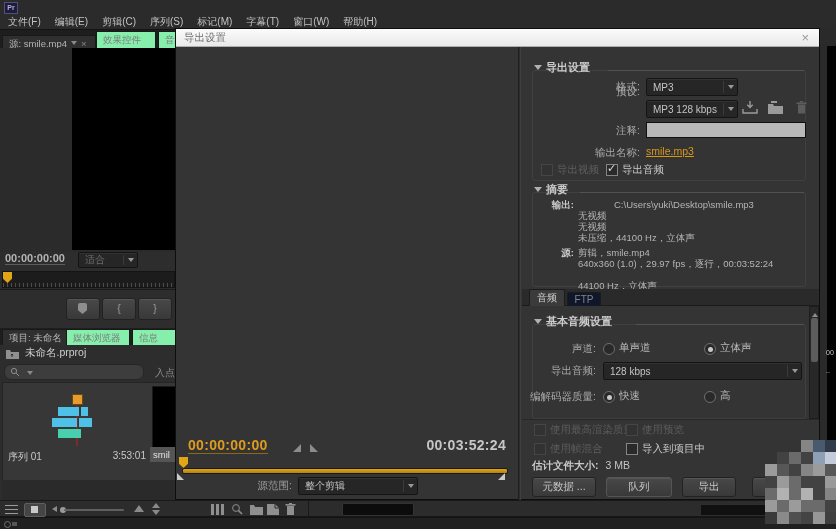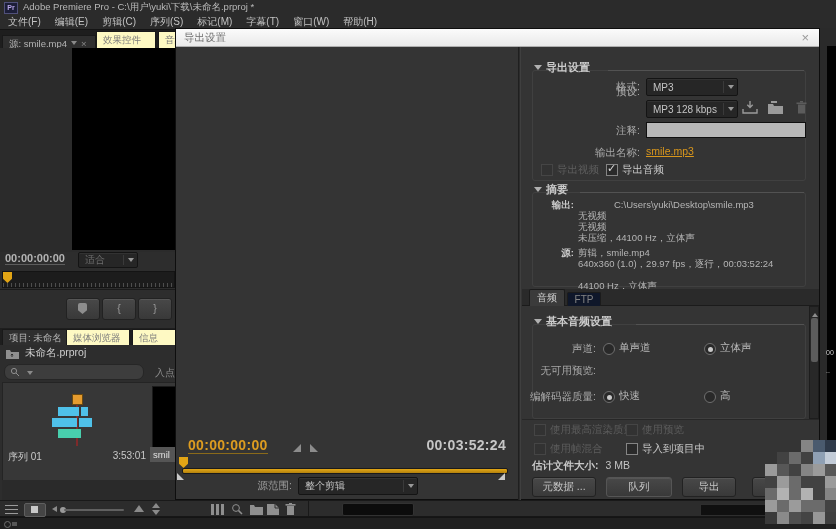--- a/index.html
+++ b/index.html
@@ -14,21 +14,21 @@
   .pr-logo{position:absolute;left:4px;top:1.5px;width:12px;height:10px;background:#1c1e38;
            border:1px solid #50507a;color:#b9a7ea;font-size:7px;line-height:10px;text-align:center;font-weight:bold;}
   .title-text{position:absolute;left:23px;top:0;white-space:nowrap;}
   .menubar{position:absolute;left:0;top:14px;width:836px;height:15px;background:#2b2b2b;
            border-bottom:1px solid #141414;font-size:10px;line-height:15px;color:#c2c2c2;}
   .menu-item{display:inline-block;margin:0 7px;white-space:nowrap;}
   .menubar .pad{display:inline-block;width:1px;}
 
   
   .ptabbar{position:absolute;background:#1e1e1e;}
-  .ptab{position:absolute;font-size:9.5px;line-height:16px;color:#7b7b7b;background:#fef9c3;
+  .ptab{position:absolute;font-size:9.5px;line-height:16px;color:#7b7b7b;background:#86efac;
         border:1px solid #191919;border-bottom:none;padding:0 6px;white-space:nowrap;overflow:hidden;}
   .ptab.on{background:#2f2f2f;color:#b4b4b4;}
   .tab-x{color:#8a8a8a;margin-left:4px;}
   .tab-dd{display:inline-block;width:0;height:0;border:3px solid transparent;border-top:4px solid #8a8a8a;
           vertical-align:middle;margin-left:4px;}
 
   
   .dd{position:absolute;background:#262626;border:1px solid #141414;border-radius:2px;
       box-shadow:inset 0 1px 0 rgba(255,255,255,.06);color:#c4c4c4;font-size:10px;}
   .dd .txt{position:absolute;left:6px;top:50%;transform:translateY(-50%);white-space:nowrap;}
@@ -80,21 +80,20 @@
   .mosaic{position:absolute;left:765px;top:440px;width:72px;height:84px;z-index:9;}
   .sliver-num{position:absolute;font-size:7px;color:#cfcfcf;}
 </style>
 </head>
 <body>
 
 <div id="app">
 
   <div class="titlebar">
     <span class="pr-logo">Pr</span>
-    <span class="title-text">Adobe Premiere Pro - C:\用户\yuki\下载\未命名.prproj *</span>
   </div>
 
   <div class="menubar"><span class="pad"></span><span class="menu-item">文件(F)</span><span class="menu-item">编辑(E)</span><span class="menu-item">剪辑(C)</span><span class="menu-item">序列(S)</span><span class="menu-item">标记(M)</span><span class="menu-item">字幕(T)</span><span class="menu-item">窗口(W)</span><span class="menu-item">帮助(H)</span>
   </div>
 
   <div class="ptabbar abs" style="left:0;top:30px;width:175px;height:18px;">
     <div class="ptab on" style="left:2px;top:5px;width:80px;">
       <span>源: smile.mp4</span><span class="tab-dd"></span><span class="tab-x">×</span>
     </div>
     <div class="ptab" style="left:96px;top:1px;width:46px;">效果控件</div>
@@ -299,21 +298,26 @@
     <div class="tri" style="left:358px;top:290px;"></div>
     <div class="shdr" style="left:370px;top:285px;">基本音频设置</div>
     <div class="hline" style="left:460px;top:295px;width:168px;"></div>
 
     <div class="lbl" style="left:340px;top:313px;width:80px;">声道:</div>
     <div class="rad" style="left:427px;top:314px;"></div>
     <div class="abs nw" style="left:443px;top:312px;font-size:10.5px;color:#b9b9b9;">单声道</div>
     <div class="rad sel" style="left:528px;top:314px;"></div>
     <div class="abs nw" style="left:544px;top:312px;font-size:10.5px;color:#b9b9b9;">立体声</div>
 
-    <div class="lbl" style="left:330px;top:335px;width:90px;">无可用预览:</div>
+    <div class="lbl" style="left:330px;top:335px;width:90px;">导出音频:</div>
+    <div class="dd" style="left:427px;top:333px;width:197px;height:16px;">
+      <span class="txt">128 kbps</span>
+        <span class="sep"></span>
+        <span class="ar"></span>
+    </div>
 
     <div class="lbl" style="left:330px;top:361px;width:90px;">编解码器质量:</div>
     <div class="rad sel" style="left:427px;top:362px;"></div>
     <div class="abs nw" style="left:443px;top:360px;font-size:10.5px;color:#b9b9b9;">快速</div>
     <div class="rad" style="left:528px;top:362px;"></div>
     <div class="abs nw" style="left:544px;top:360px;font-size:10.5px;color:#b9b9b9;">高</div>
 
     <div class="scroll-track" style="left:633px;top:277px;width:10px;height:113px;">
       <div class="up-ar" style="left:2px;top:3px;"></div>
       <div class="scroll-thumb" style="left:1px;top:11px;width:7px;height:44px;"></div>

